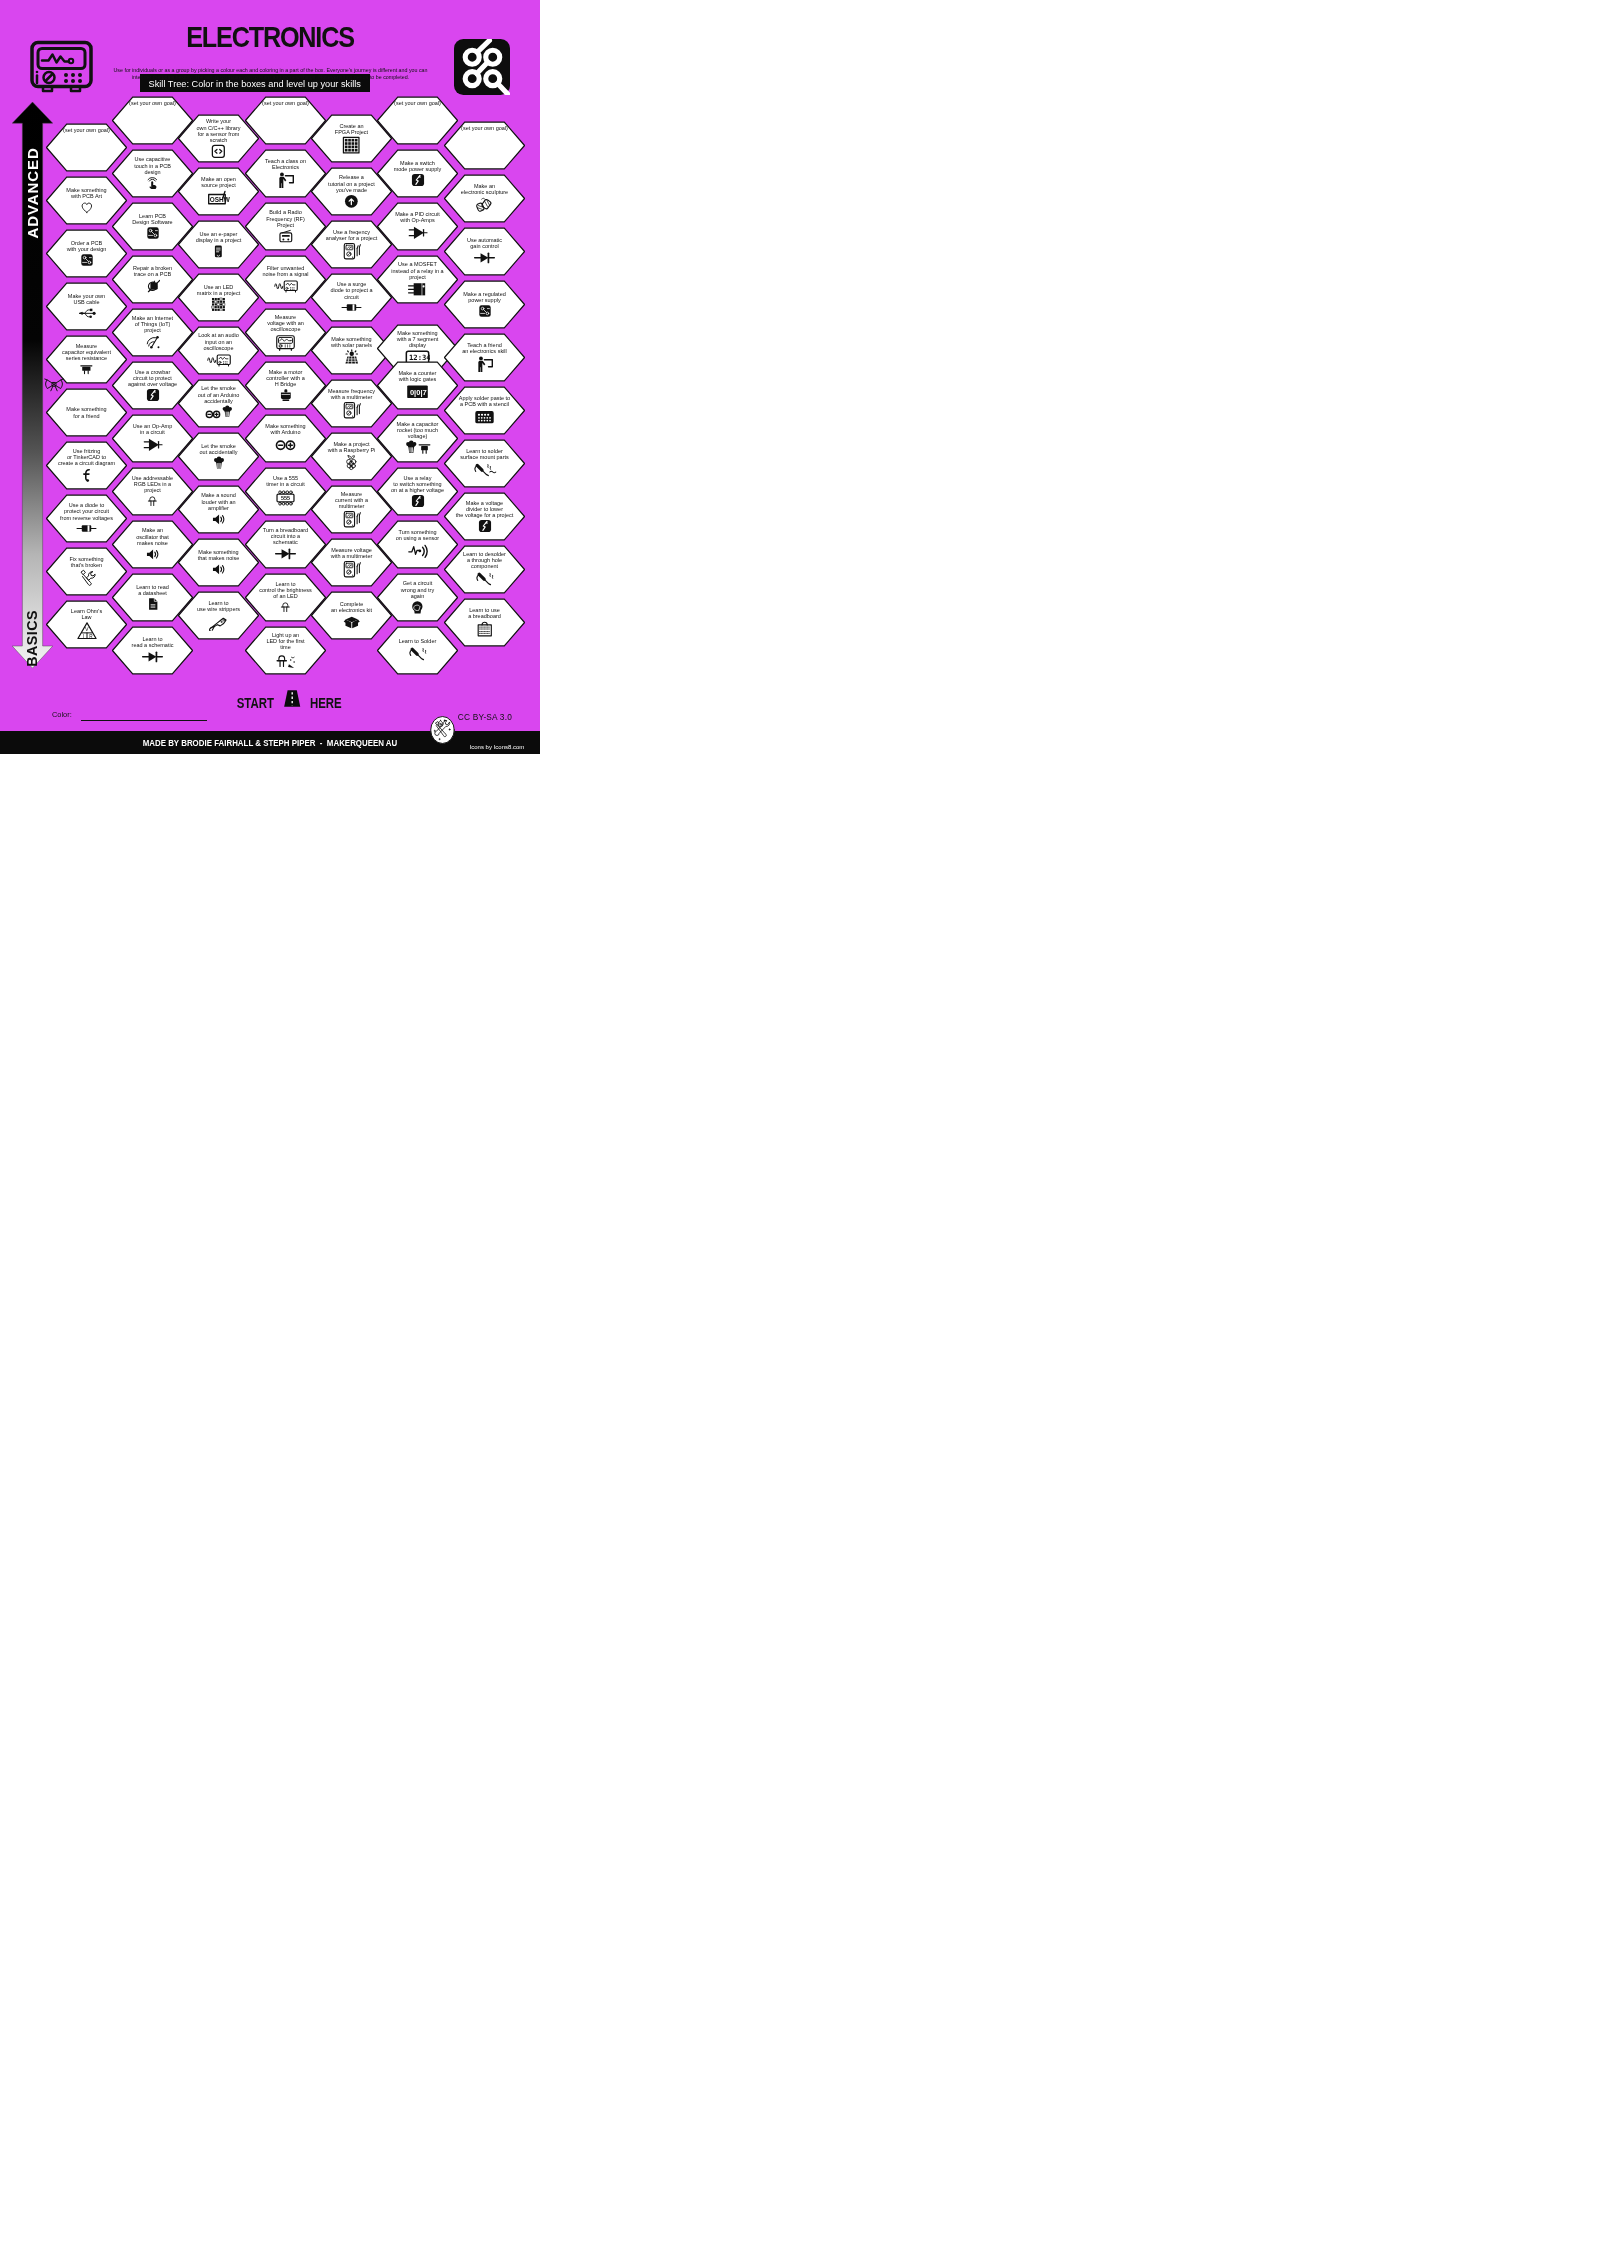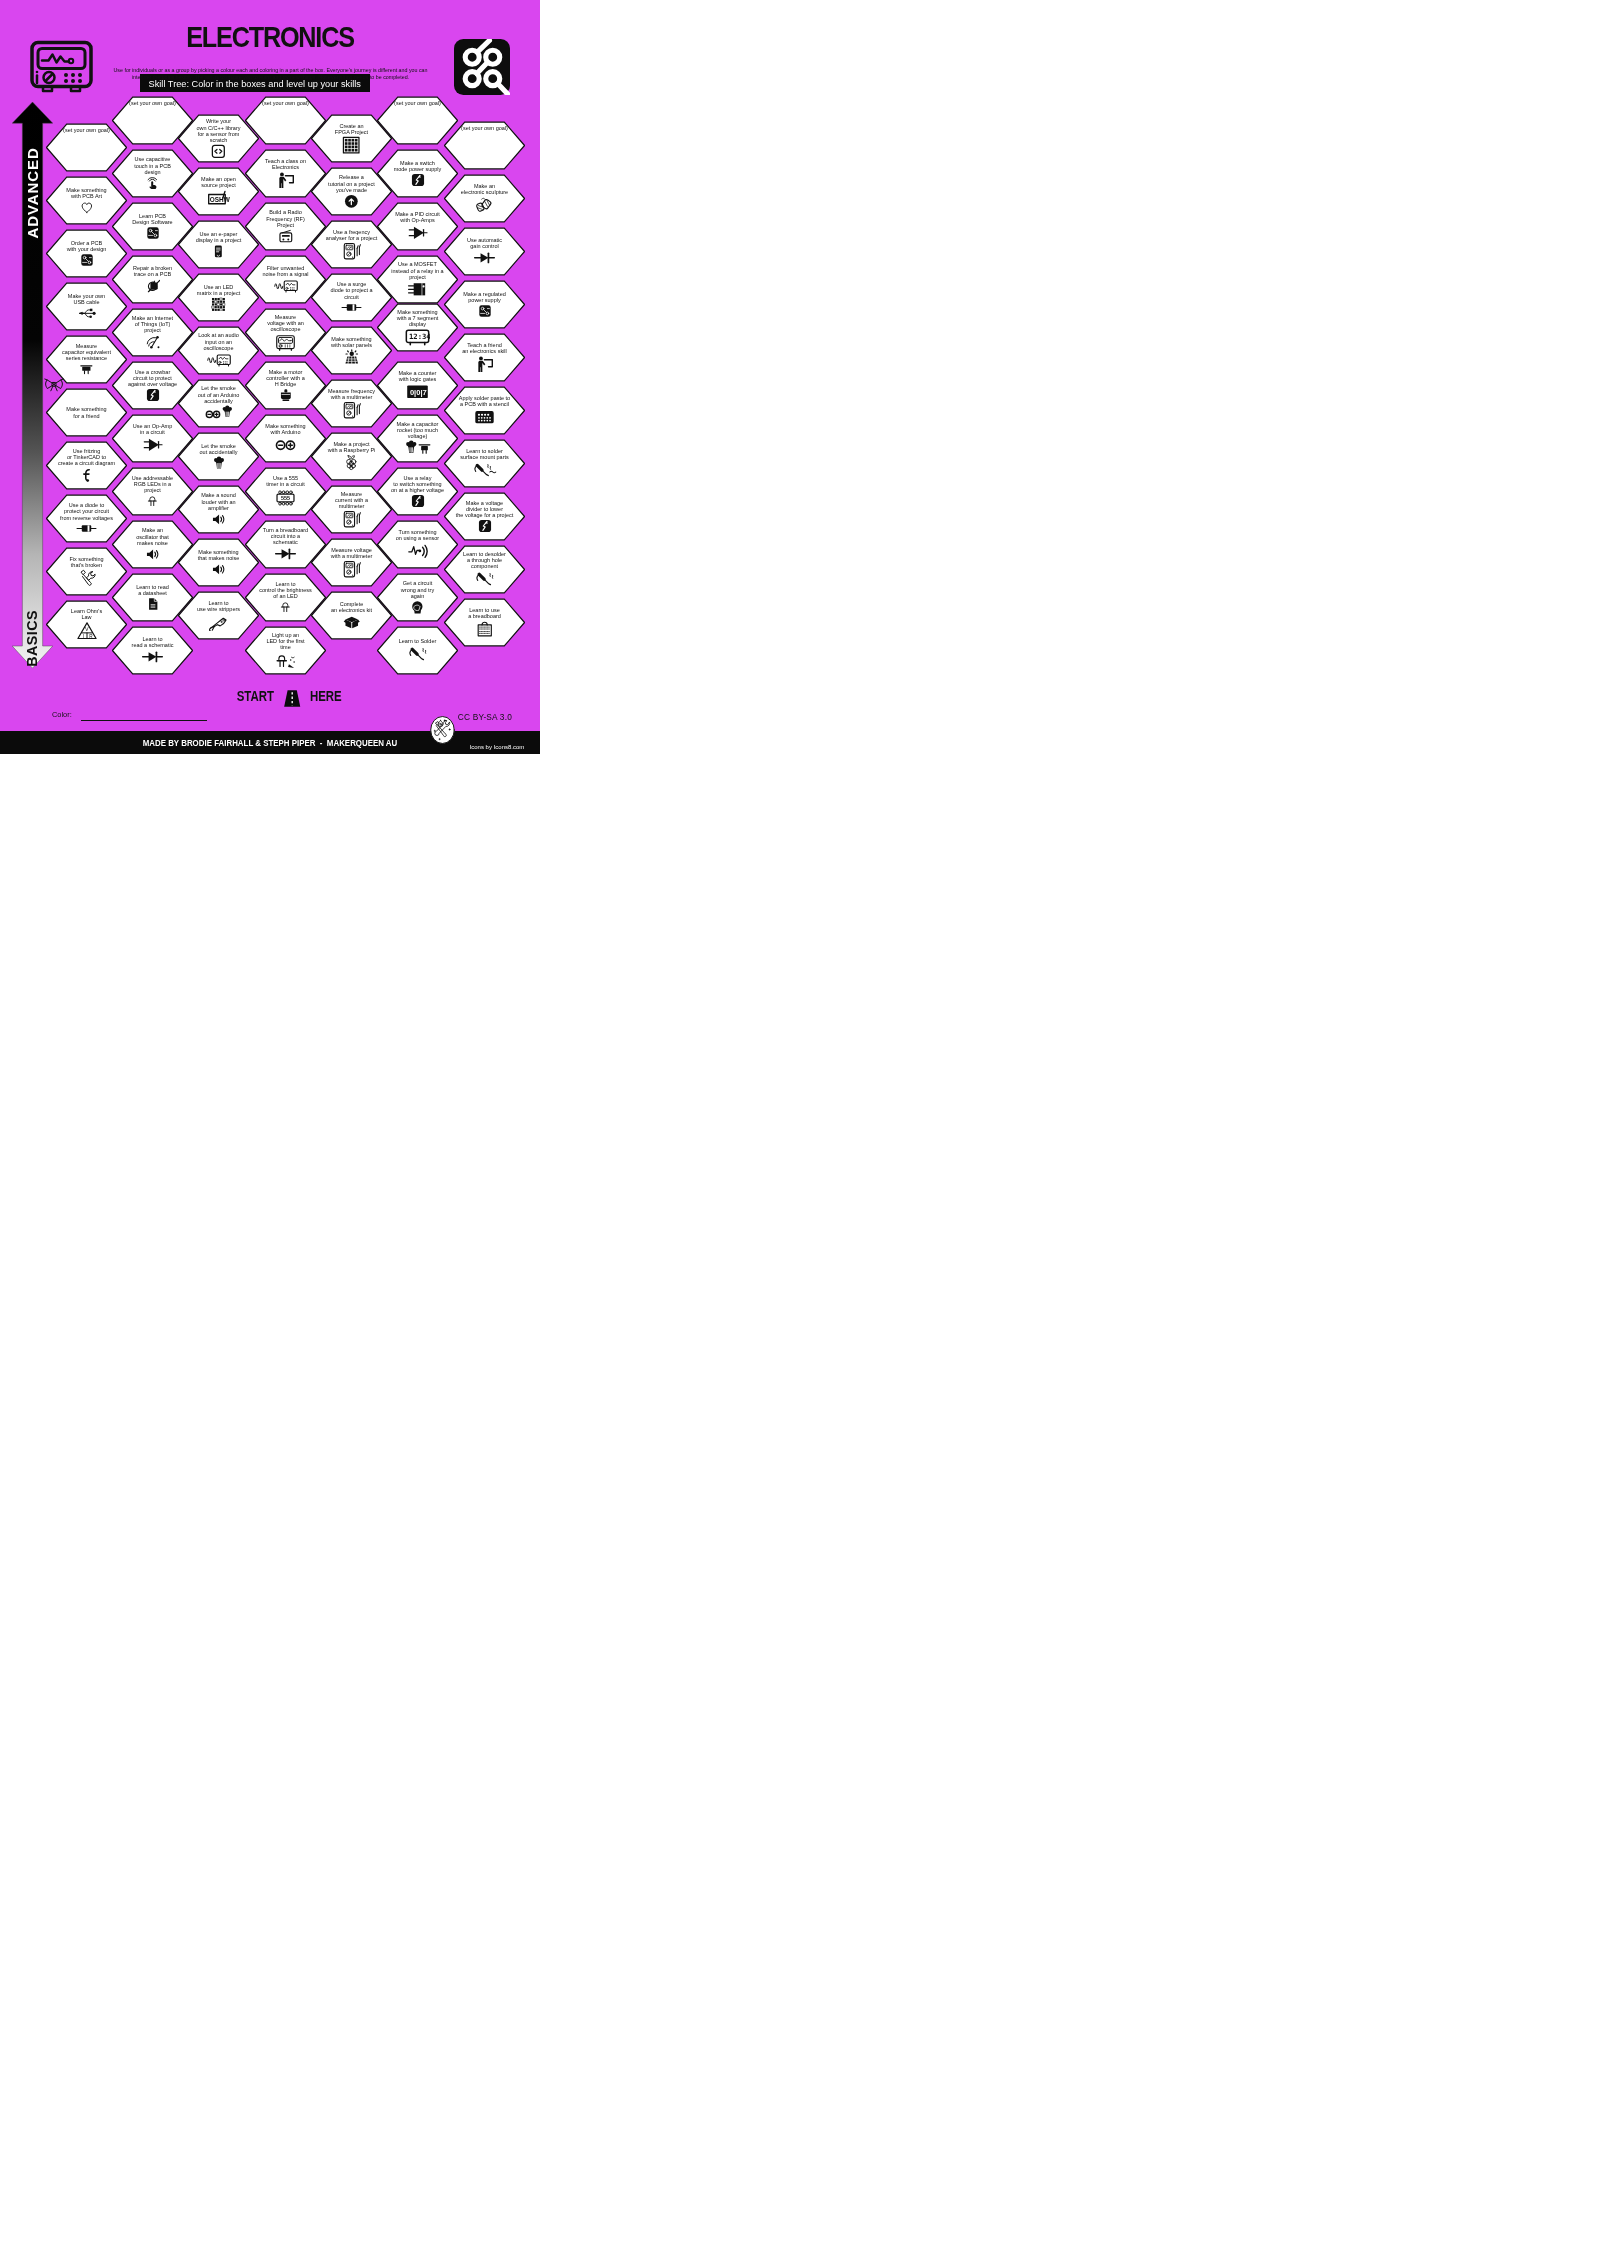--- a/index.html
+++ b/index.html
@@ -24,21 +24,21 @@
   
   .hex{position:absolute;width:81px;height:49px;}
   .hex svg.shape{position:absolute;left:0;top:0;}
   .hex .content{position:absolute;left:11px;right:11px;top:1.4px;bottom:1.4px;display:flex;
                 flex-direction:column;align-items:center;justify-content:center;gap:0.9px;text-align:center;}
   .hex .lbl{font-size:5.5px;line-height:1.13;white-space:pre-line;}
   .hex.goal .content{justify-content:flex-start;padding-top:2.3px;}
   .hex .ico{flex:0 0 auto;display:flex;align-items:center;justify-content:center;}
   .hex .ico.tl{position:absolute;left:-3.7px;top:-13px;}
   
-  .start{position:absolute;left:0;right:0;top:688px;display:flex;align-items:flex-start;
+  .start{position:absolute;left:0;right:0;top:688px;display:flex;align-items:flex-end;
          justify-content:center;gap:4.6px;margin-left:37px;}
   .start .word{font-size:14.3px;font-weight:900;letter-spacing:0;transform:scaleX(.8);}
   .namerow{position:absolute;left:52px;top:710px;font-size:7.4px;}
   .nameline{position:absolute;left:81px;top:720px;width:126px;border-bottom:1.1px solid #111;}
   
   .license{position:absolute;right:28px;top:712px;font-size:8.3px;letter-spacing:0.2px;}
   .footbar{position:absolute;left:0;right:0;bottom:0;height:22.6px;background:#0b0b0b;}
   .credit{position:absolute;left:0;right:0;bottom:6.5px;text-align:center;color:#fff;
           font-size:8.5px;font-weight:700;transform:scaleX(.93);white-space:pre;}
   .icons8{position:absolute;right:15.7px;bottom:3.7px;color:#fff;font-size:6px;}
@@ -1150,21 +1150,21 @@
             <svg viewBox="0 0 32 26" width="21" height="16.6" fill="none" stroke="#111" stroke-width="1.7" stroke-linecap="round" stroke-linejoin="round">
               <path d="M2 7.5 h8 M2 13 h8 M2 18.5 h8" stroke-width="2"></path>
               <rect x="10" y="3.5" width="13" height="19" fill="#111" stroke="none"></rect>
               <rect x="23" y="3.5" width="5" height="19" fill="#111" stroke="none"></rect>
               <path d="M23 3.5 v19" stroke="#fff" stroke-width="1"></path>
               <circle cx="25.5" cy="8.5" r="1.7" fill="#fff" stroke="none"></circle>
             </svg>
           </span>
         </div>
       </div>
-      <div class="hex" style="left: 377px; top: 303px;">
+      <div class="hex" style="left: 377px; top: 324px;">
         <svg class="shape" width="81" height="49" viewBox="0 0 176 106">
           <polygon points="45,2 131,2 175,53 131,104 45,104 1,53" fill="#fff" stroke="#111" stroke-width="2.6"></polygon>
         </svg>
         <div class="content">
           <div class="lbl">Make something
 with a 7 segment
 display</div>
           <span class="ico">
             <svg viewBox="0 0 38 28" width="25" height="18.4" fill="none" stroke="#111" stroke-width="1.7" stroke-linecap="round" stroke-linejoin="round">
               <rect x="2" y="3.5" width="34" height="18.5" rx="3" stroke-width="2.3"></rect>

